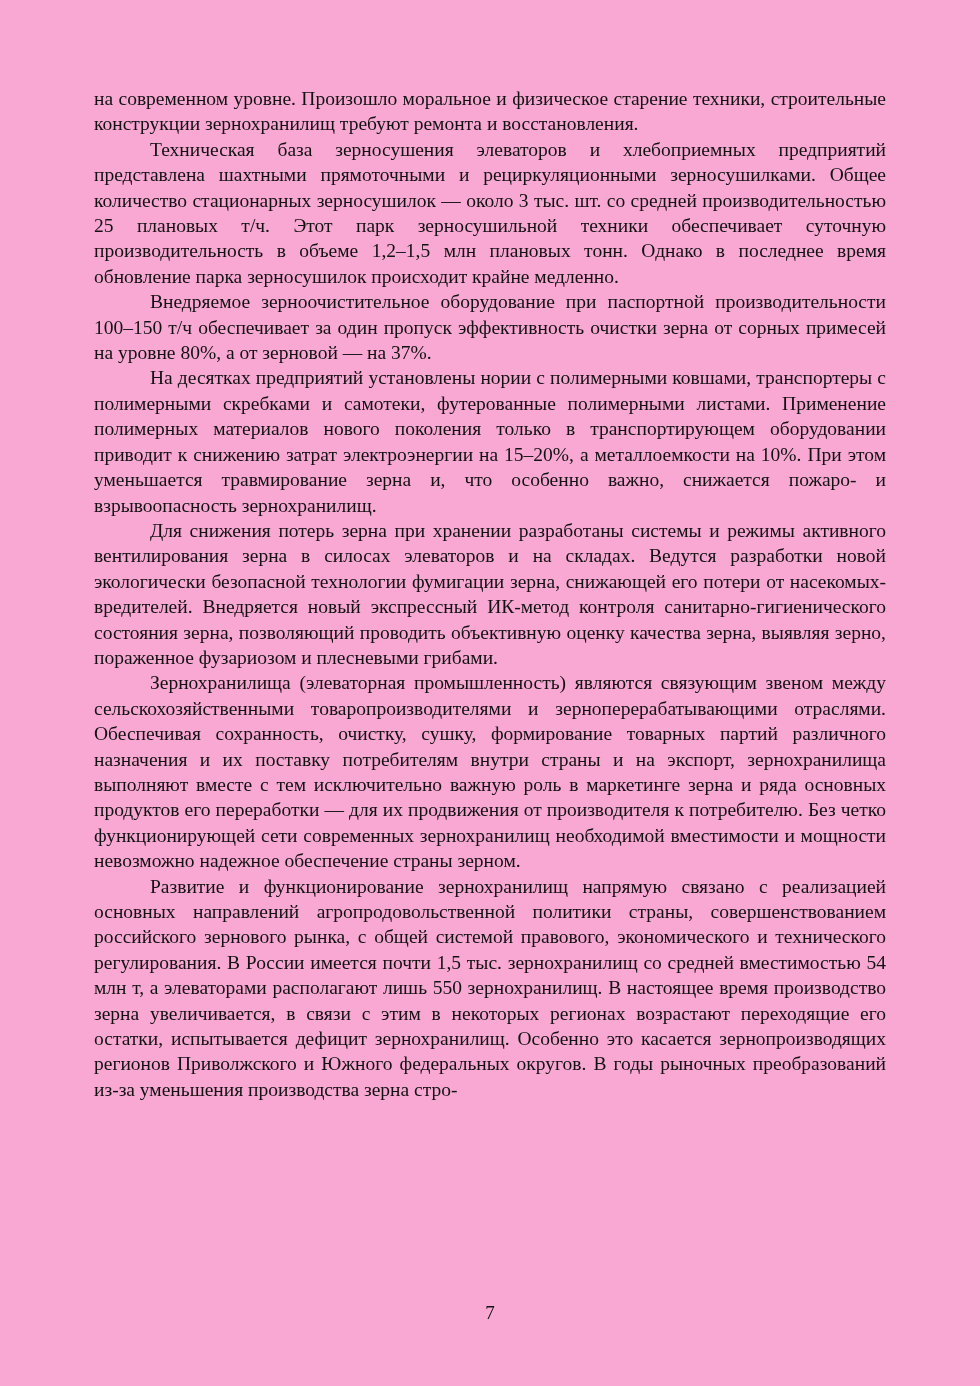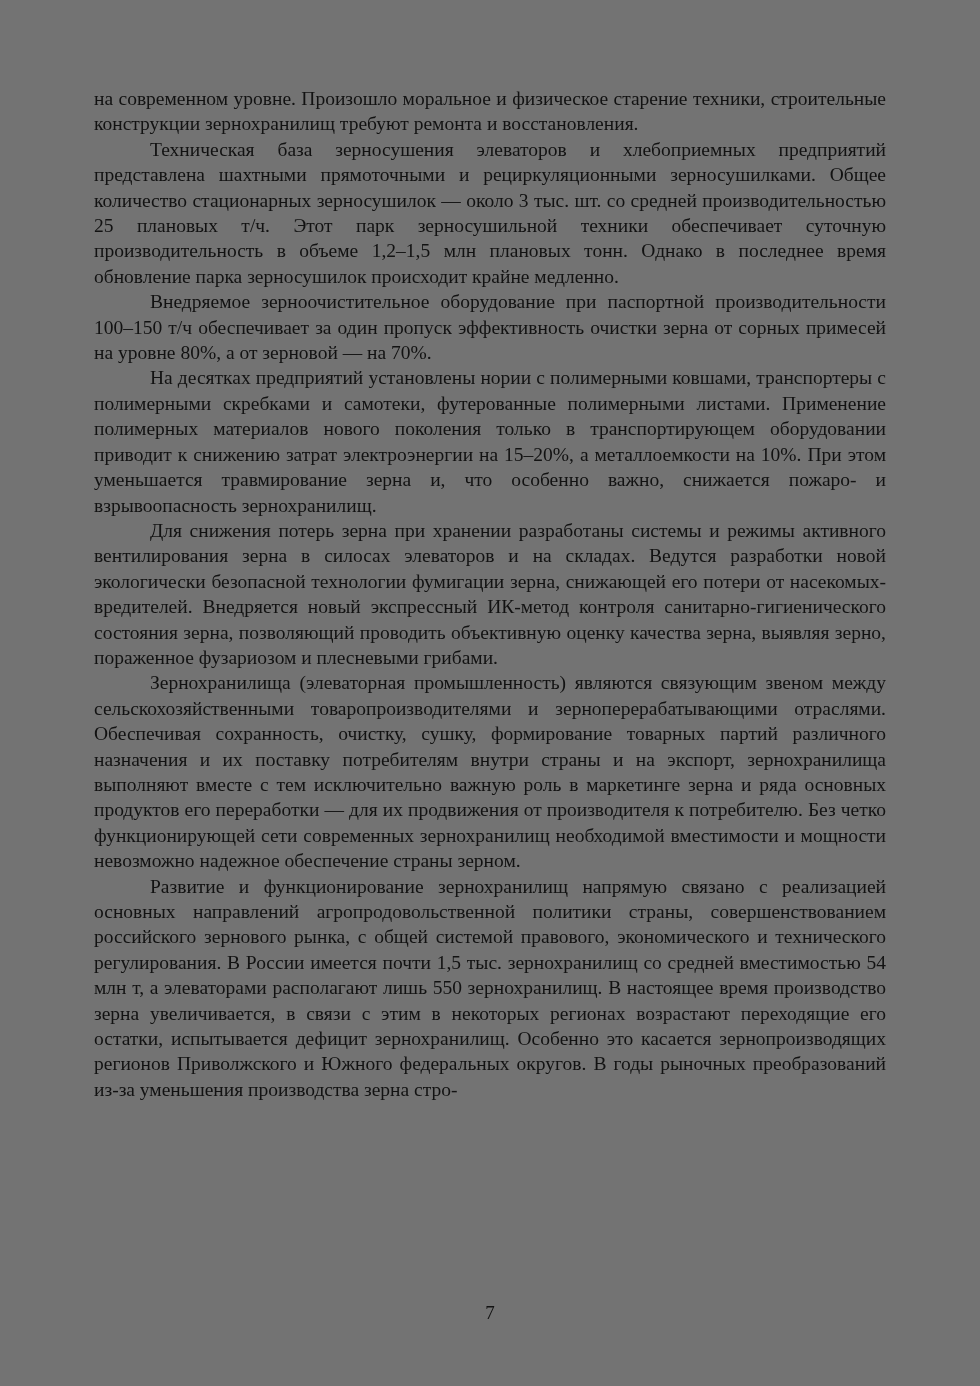--- a/index.html
+++ b/index.html
@@ -4,21 +4,21 @@
 <style>
   html, body {
     margin: 0;
     padding: 0;
     background: #ffffff;
   }
   .page {
     position: relative;
     width: 980px;
     height: 1386px;
-    background: #737373;
+    background: #f9a8d4;
     font-family: "Liberation Serif", serif;
     color: #121212;
     overflow: hidden;
   }
   .text-block {
     position: absolute;
     left: 94px;
     top: 86px;
     width: 792px;
     font-size: 19.5px;
@@ -45,20 +45,20 @@
     color: #121212;
   }
 </style>
 </head>
 <body>
 
 <div class="page">
   <div class="text-block">
     <p class="no-indent">на современном уровне. Произошло моральное и физическое старение техники, строительные конструкции зернохранилищ требуют ремонта и восстановления.</p>
     <p>Техническая база зерносушения элеваторов и хлебоприемных предприятий представлена шахтными прямоточными и рециркуляционными зерносушилками. Общее количество стационарных зерносушилок — около 3 тыс. шт. со средней производительностью 25 плановых т/ч. Этот парк зерносушильной техники обеспечивает суточную производительность в объеме 1,2–1,5 млн плановых тонн. Однако в последнее время обновление парка зерносушилок происходит крайне медленно.</p>
-    <p>Внедряемое зерноочистительное оборудование при паспортной производительности 100–150 т/ч обеспечивает за один пропуск эффективность очистки зерна от сорных примесей на уровне 80%, а от зерновой — на 70%.</p>
+    <p>Внедряемое зерноочистительное оборудование при паспортной производительности 100–150 т/ч обеспечивает за один пропуск эффективность очистки зерна от сорных примесей на уровне 80%, а от зерновой — на 37%.</p>
     <p>На десятках предприятий установлены нории с полимерными ковшами, транспортеры с полимерными скребками и самотеки, футерованные полимерными листами. Применение полимерных материалов нового поколения только в транспортирующем оборудовании приводит к снижению затрат электроэнергии на 15–20%, а металлоемкости на 10%. При этом уменьшается травмирование зерна и, что особенно важно, снижается пожаро- и взрывоопасность зернохранилищ.</p>
     <p>Для снижения потерь зерна при хранении разработаны системы и режимы активного вентилирования зерна в силосах элеваторов и на складах. Ведутся разработки новой экологически безопасной технологии фумигации зерна, снижающей его потери от насекомых-вредителей. Внедряется новый экспрессный ИК-метод контроля санитарно-гигиенического состояния зерна, позволяющий проводить объективную оценку качества зерна, выявляя зерно, пораженное фузариозом и плесневыми грибами.</p>
     <p>Зернохранилища (элеваторная промышленность) являются связующим звеном между сельскохозяйственными товаропроизводителями и зерноперерабатывающими отраслями. Обеспечивая сохранность, очистку, сушку, формирование товарных партий различного назначения и их поставку потребителям внутри страны и на экспорт, зернохранилища выполняют вместе с тем исключительно важную роль в маркетинге зерна и ряда основных продуктов его переработки — для их продвижения от производителя к потребителю. Без четко функционирующей сети современных зернохранилищ необходимой вместимости и мощности невозможно надежное обеспечение страны зерном.</p>
     <p>Развитие и функционирование зернохранилищ напрямую связано с реализацией основных направлений агропродовольственной политики страны, совершенствованием российского зернового рынка, с общей системой правового, экономического и технического регулирования. В России имеется почти 1,5 тыс. зернохранилищ со средней вместимостью 54 млн т, а элеваторами располагают лишь 550 зернохранилищ. В настоящее время производство зерна увеличивается, в связи с этим в некоторых регионах возрастают переходящие его остатки, испытывается дефицит зернохранилищ. Особенно это касается зернопроизводящих регионов Приволжского и Южного федеральных округов. В годы рыночных преобразований из-за уменьшения производства зерна стро-</p>
   </div>
   <div class="page-number">7</div>
 </div>
 
 </body></html>

